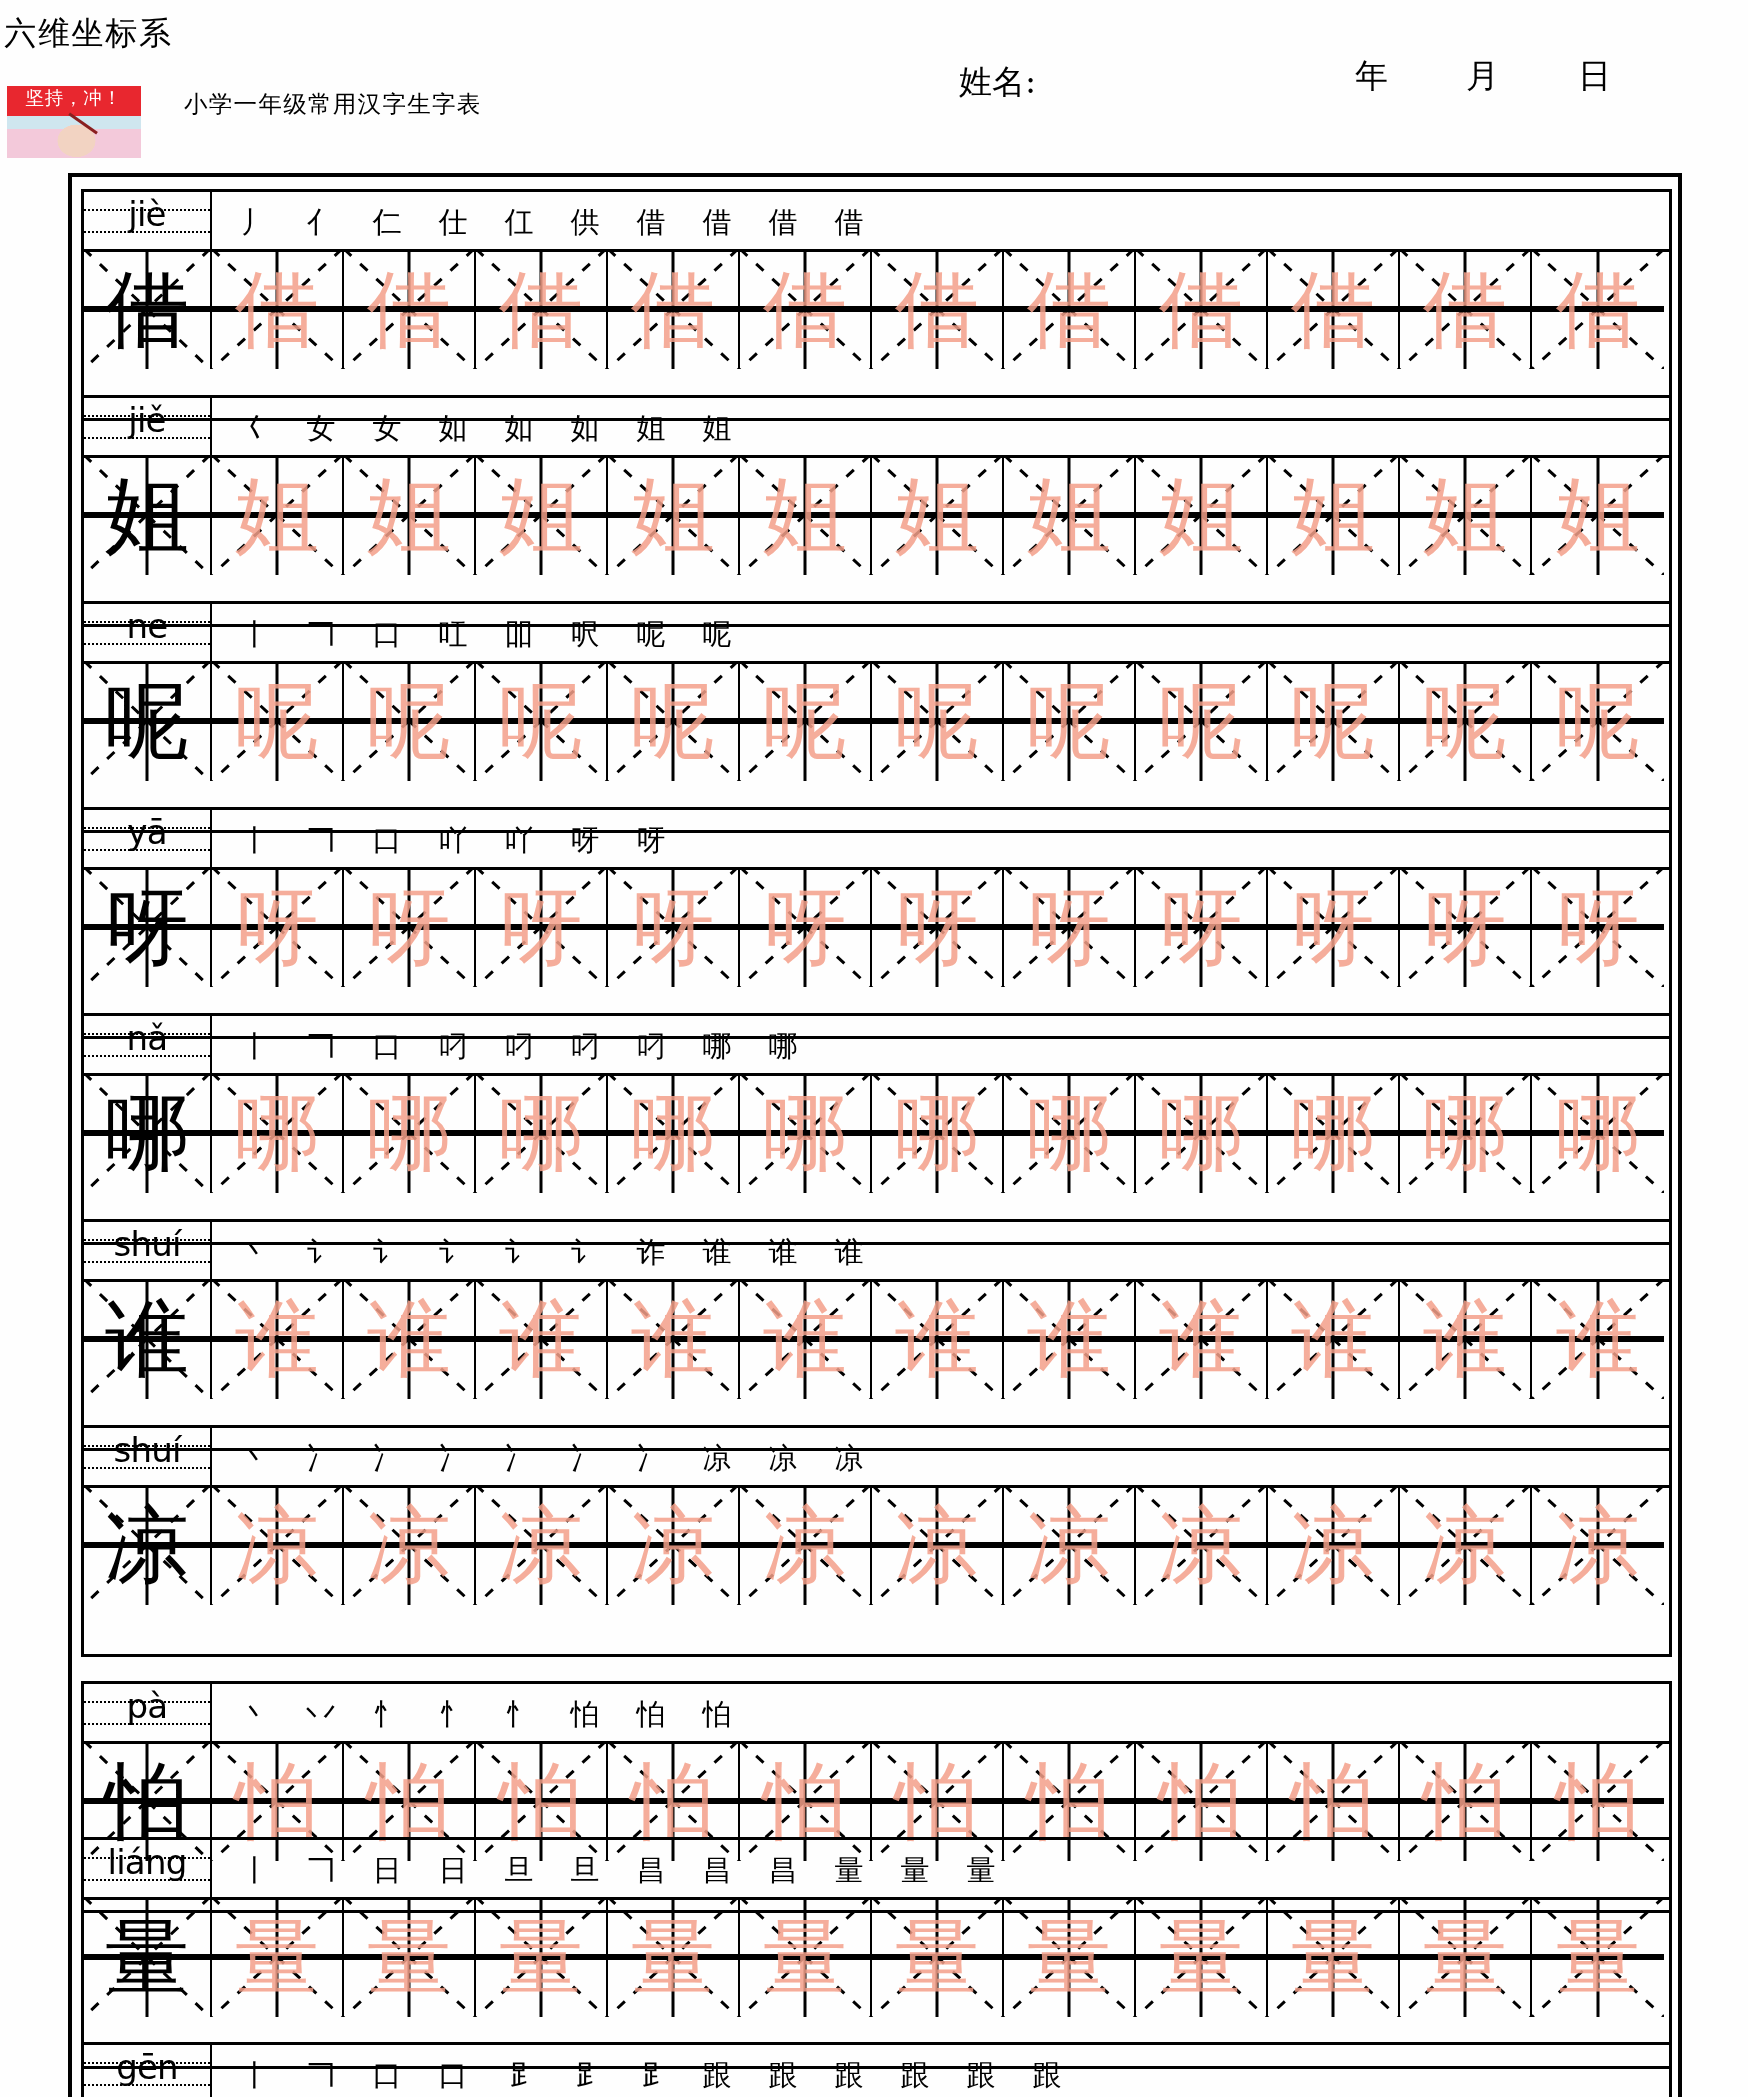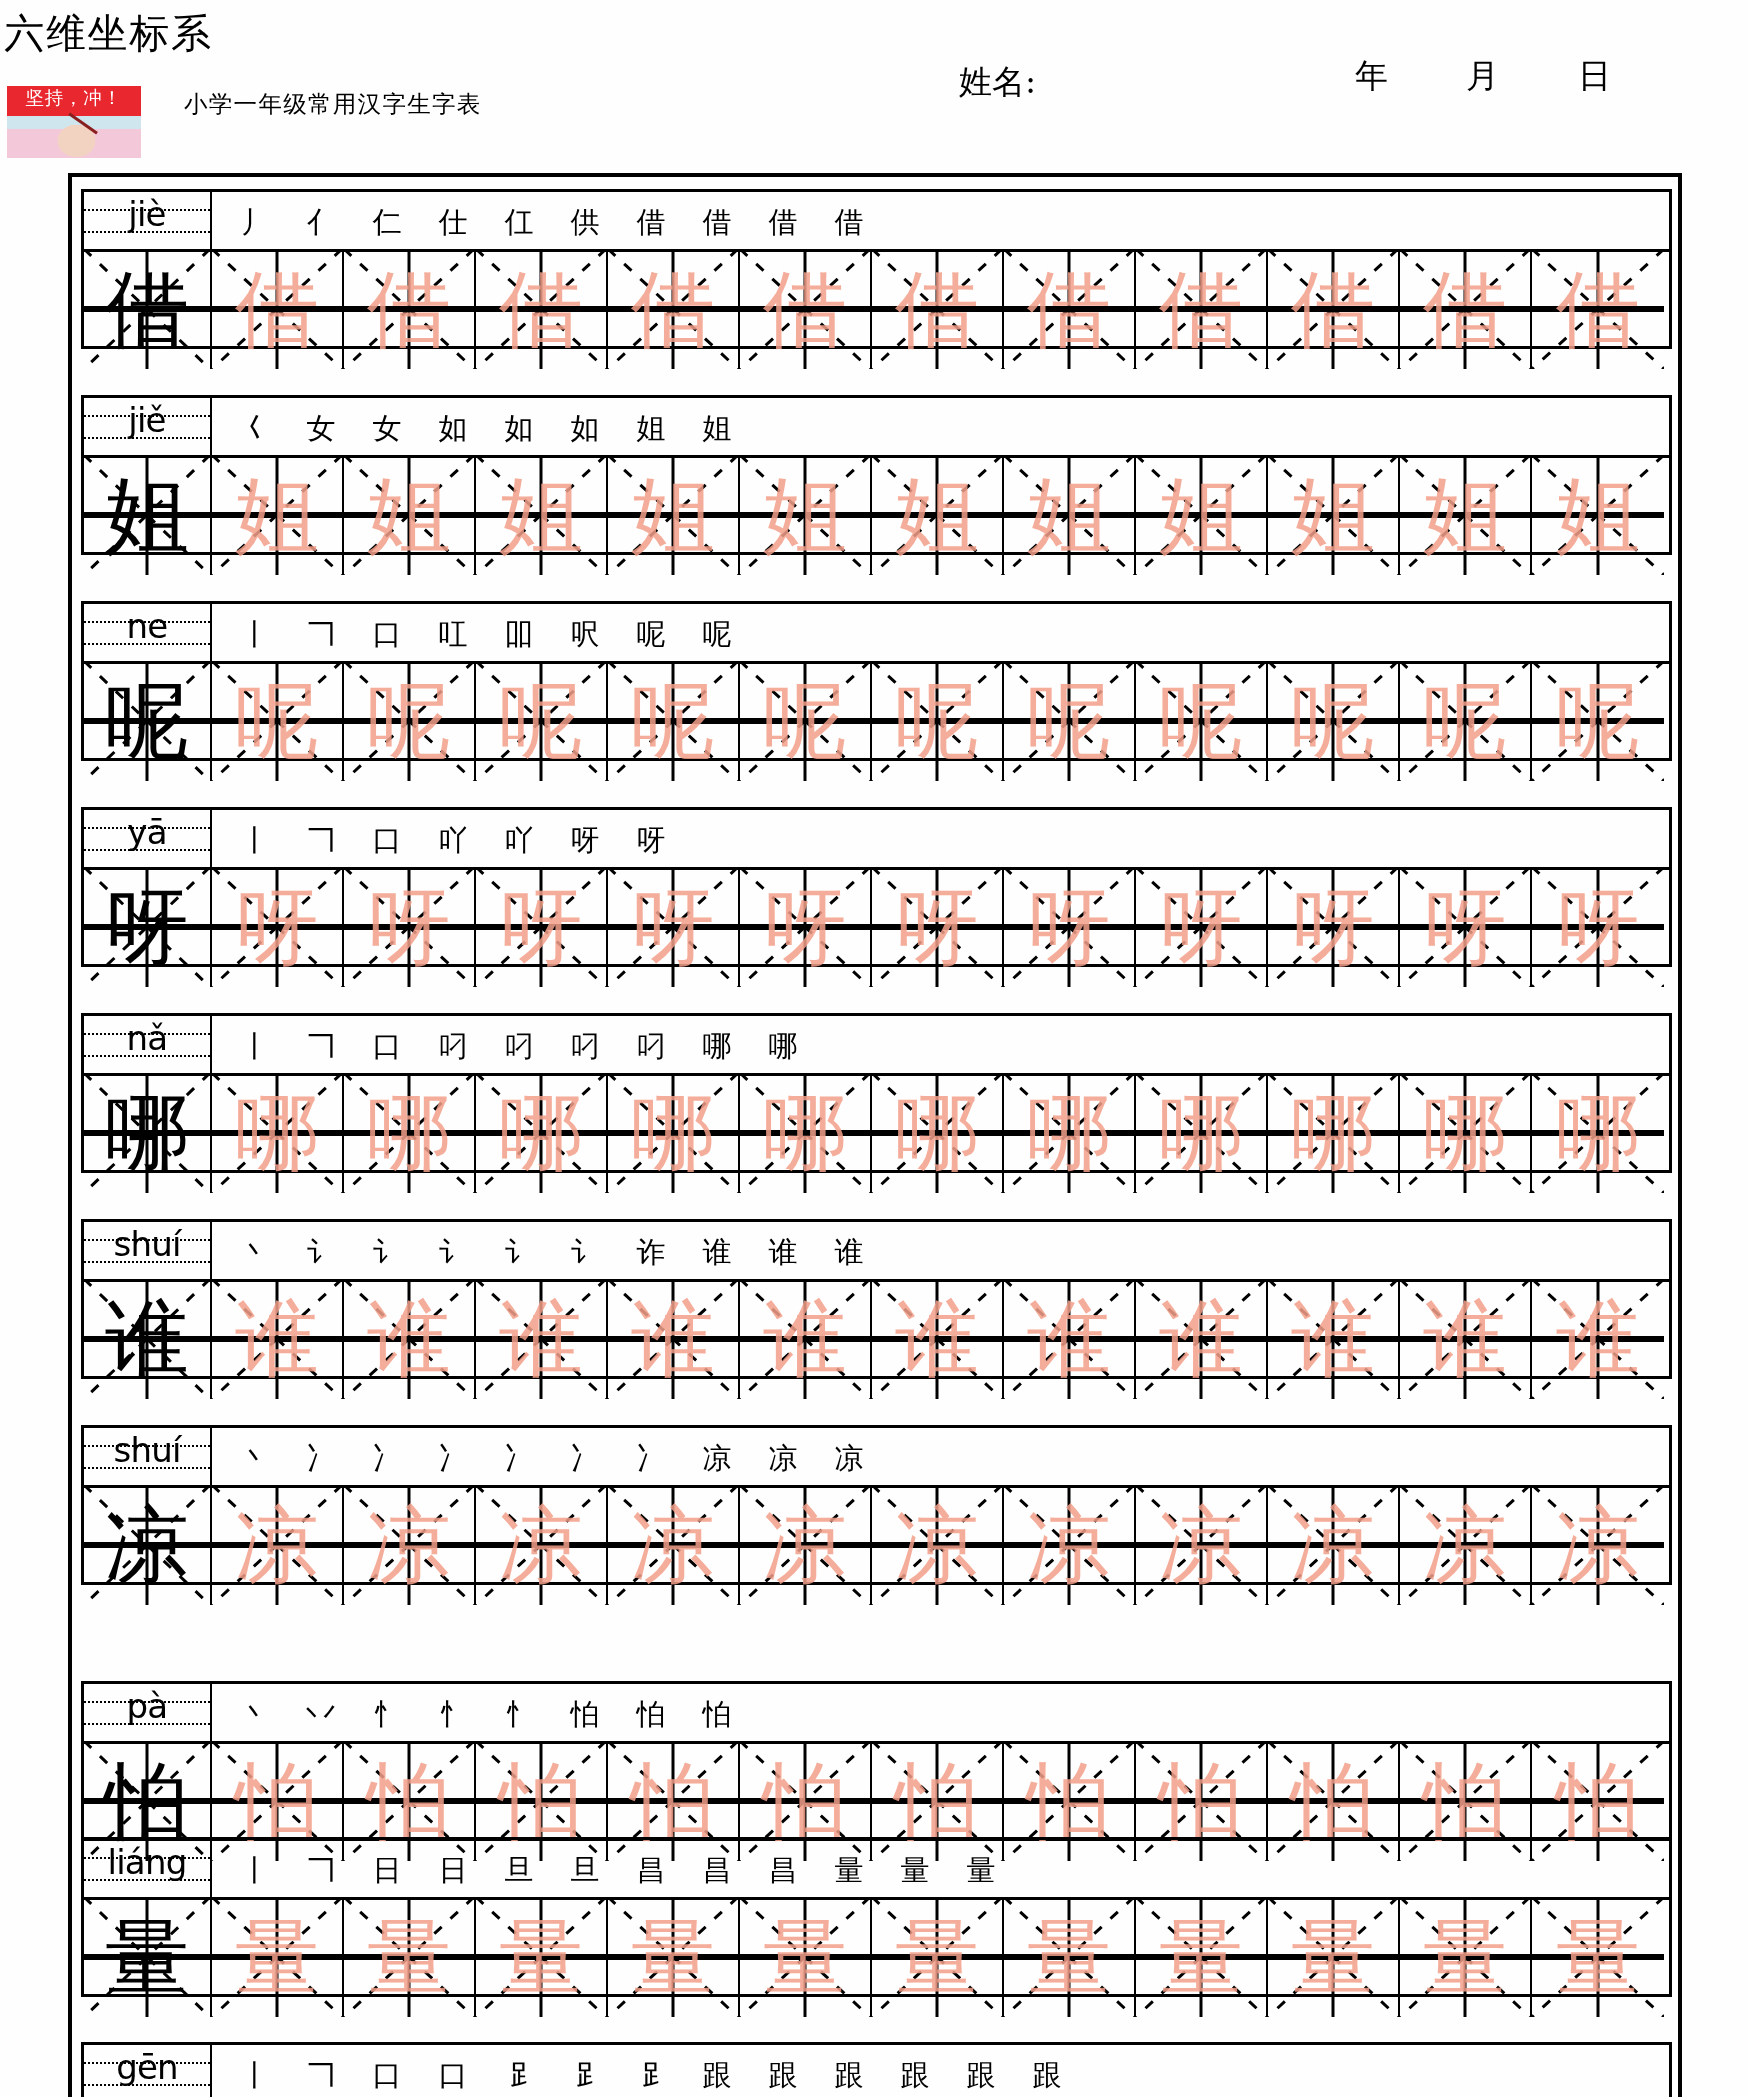--- a/index.html
+++ b/index.html
@@ -2,21 +2,21 @@
 <html style="font-size:6.7px"><head>
 <meta charset="utf-8">
 <style>
   html, body { margin: 0; padding: 0; background: #fefefe; }
   body {
     width: 1749px; height: 2438px; position: relative; overflow: hidden;
     font-family: "DejaVu Serif", "Liberation Serif", serif; color: #000;
   }
   .brand-title {
     position: absolute; left: 4.2px; top: 17px;
-    font-size: 40px; letter-spacing: 1.7px; line-height: 1; font-family: Liberation Mono, monospace;
+    font-size: 32px; letter-spacing: 1.7px; line-height: 1;
   }
   .banner-img {
     position: absolute; left: 6.7px; top: 86px; width: 134px; height: 72px;
     background: linear-gradient(180deg, #e8272f 0 42%, #cfe6ef 42% 60%, #f3c9da 60% 100%);
     overflow: hidden;
   }
   .banner-img .banner-text {
     position: absolute; left: 0; top: 2.5px; width: 100%; text-align: center;
     color: #fff; font-family: "DejaVu Sans", sans-serif; font-weight: normal;
     font-size: 18.5px; letter-spacing: 0.8px; line-height: 1;
@@ -36,21 +36,21 @@
   .name-label {
     position: absolute; left: 959px; top: 59px; font-size: 33px; line-height: 1; margin-top: 6px;
   }
   .date-part { position: absolute; top: 59px; font-size: 33px; line-height: 1; }
 
   .outer-frame {
     position: absolute; left: 68px; top: 173px; width: 1614px; height: 2088px;
     border: 4.2px solid #000; box-sizing: border-box;
   }
   .row-block {
-    position: absolute; left: 81px; width: 1591px; height: 160px;
+    position: absolute; left: 81px; width: 1591px; height: 232px;
     border: 3.4px solid #000; box-sizing: border-box;
   }
   .row-top {
     position: absolute; left: 0; top: 0; width: 100%; height: 60px;
     border-bottom: 3.4px solid #000; box-sizing: border-box;
   }
   .pinyin-box {
     position: absolute; left: 0; top: 0; width: 128px; height: 57px;
     border-right: 2.5px solid #000; box-sizing: border-box; overflow: hidden;
   }

